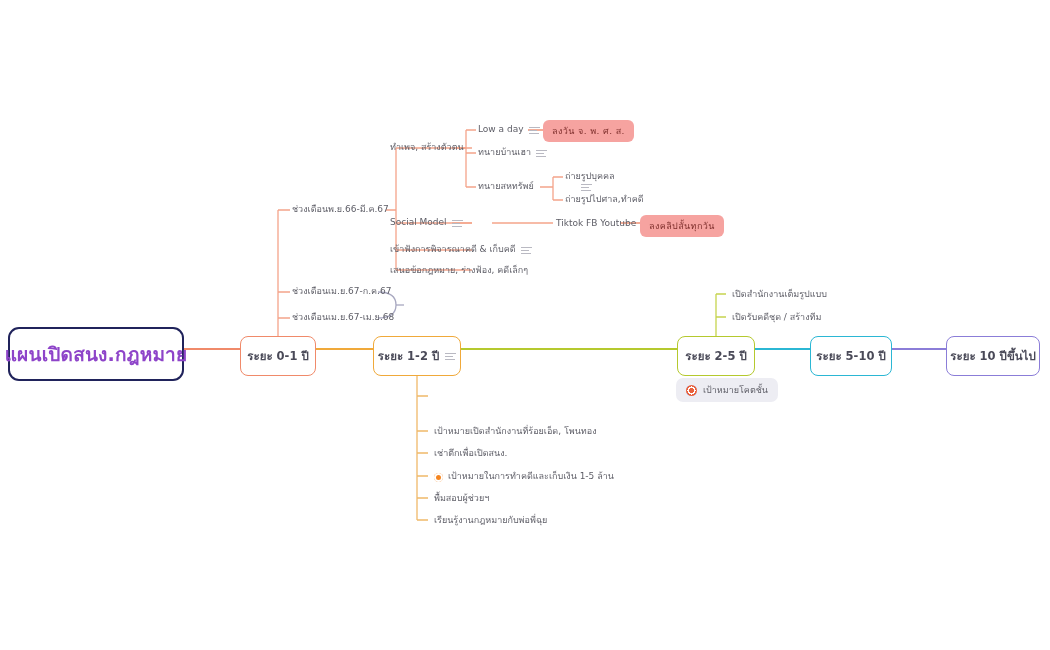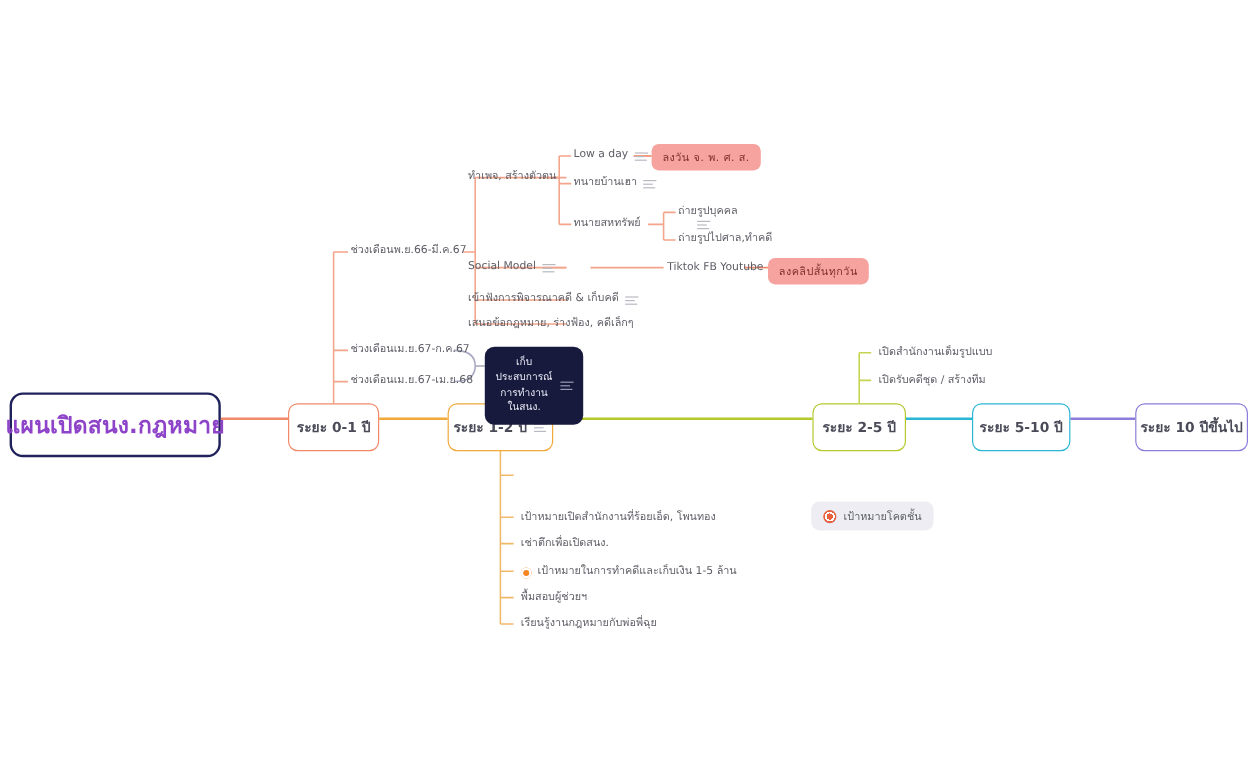--- a/index.html
+++ b/index.html
@@ -71,21 +71,21 @@
     display:flex;align-items:center;gap:7px;
     width:82px;
   }
   .card-dark .glyph i{background:#9a9ab5;}
   .card-dark span{flex:1;white-space:normal;}
 
   
   .chip{
     background:#ededf3;border-radius:7px;
     font-size:9px;color:#5d5d66;
-    padding:5px 10px;display:flex;align-items:center;gap:6px;margin-top:40px;
+    padding:5px 10px;display:flex;align-items:center;gap:6px;
   }
   .dot-icon{width:11px;height:11px;border-radius:50%;
     background:radial-gradient(circle at 50% 50%,#e8603c 0 34%,#ffffff 34% 52%,#e8603c 52% 72%,#6c6cc9 72% 100%);
     flex:none;}
   .mini-dot{width:9px;height:9px;border-radius:50%;background:#f59a2e;flex:none;
     box-shadow:inset 0 0 0 2px #fff;}
   .mini-dot.b{background:#f5851f;}
 </style>
 </head>
 <body>
@@ -203,28 +203,20 @@
       </span>
   </div>
 
   <div class="node leaf" style="left:565px;top:170px;">ถ่ายรูปบุคคล</div>
   <div class="node leaf" style="left:565px;top:193px;">ถ่ายรูปไปศาล,ทำคดี</div>
 
   <div class="node badge-pink" style="left:543px;top:120px;">ลงวัน จ. พ. ศ. ส.</div>
   <div class="node leaf" style="left:556px;top:217px;">Tiktok FB Youtube</div>
   <div class="node badge-pink" style="left:640px;top:215px;">ลงคลิปสั้นทุกวัน</div>
 
-  <div class="node card-dark" style="left:404px;top:289px;">
-    <span>เก็บประสบการณ์การทำงานในสนง.</span>
-    <span class="glyph">
-        <i></i>
-        <i></i>
-        <i></i>
-      </span>
-  </div>
 
   <div class="node leaf" style="left:434px;top:425px;">
     <span>เป้าหมายเปิดสำนักงานที่ร้อยเอ็ด, โพนทอง</span>
   </div>
   <div class="node leaf" style="left:434px;top:447px;">
     <span>เช่าตึกเพื่อเปิดสนง.</span>
   </div>
   <div class="node leaf" style="left:434px;top:470px;">
     <span class="mini-dot b"></span>
     <span>เป้าหมายในการทำคดีและเก็บเงิน 1-5 ล้าน</span>

